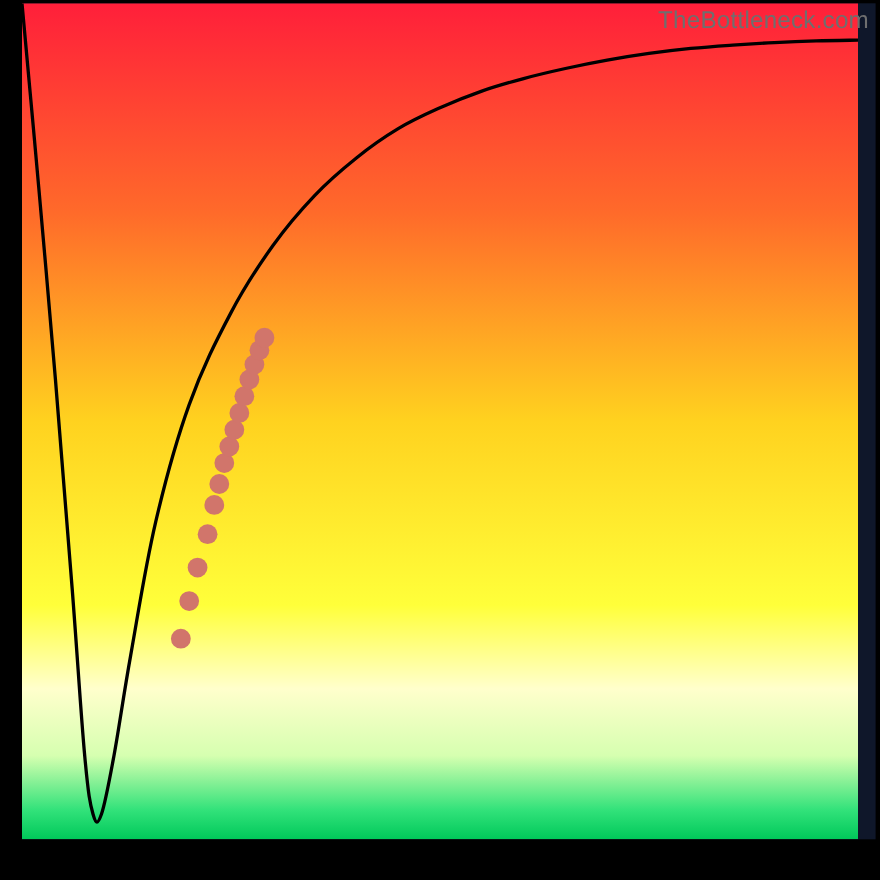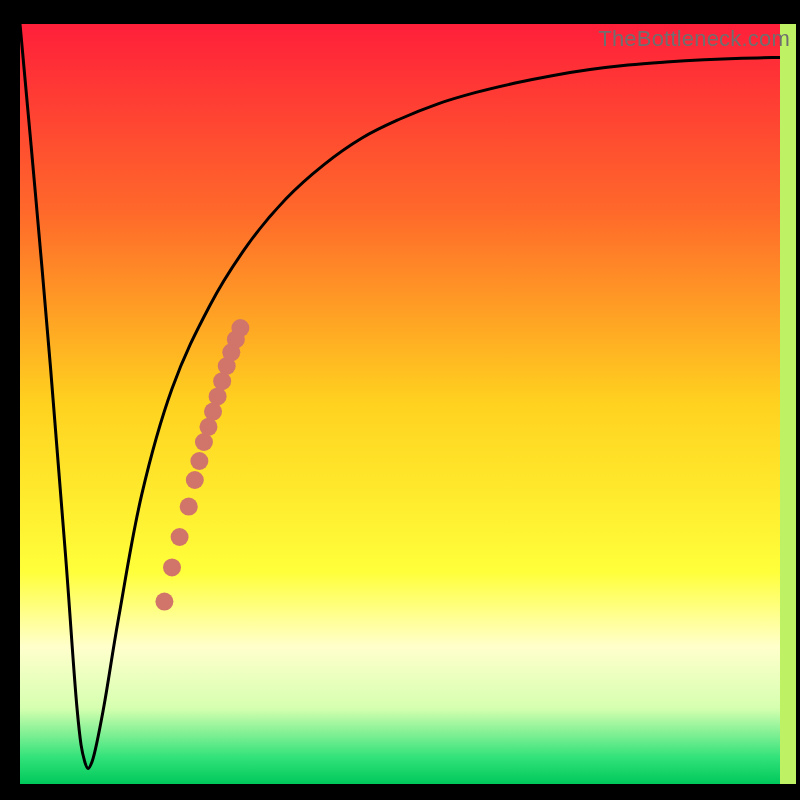--- a/index.html
+++ b/index.html
@@ -7,24 +7,24 @@
     padding: 0;
     width: 800px;
     height: 800px;
     background: #000;
     overflow: hidden;
     font-family: Arial, Helvetica, sans-serif;
   }
   .frame {
     position: absolute;
     left: 20px;
-    top: 24px;
+    top: 3px;
     width: 776px;
     height: 760px;
-    background: #bef264;
+    background: #0f172a;
   }
   .plot {
     position: absolute;
     left: 0;
     top: 0;
     width: 760px;
     height: 760px;
   }
   .watermark {
     position: absolute;

